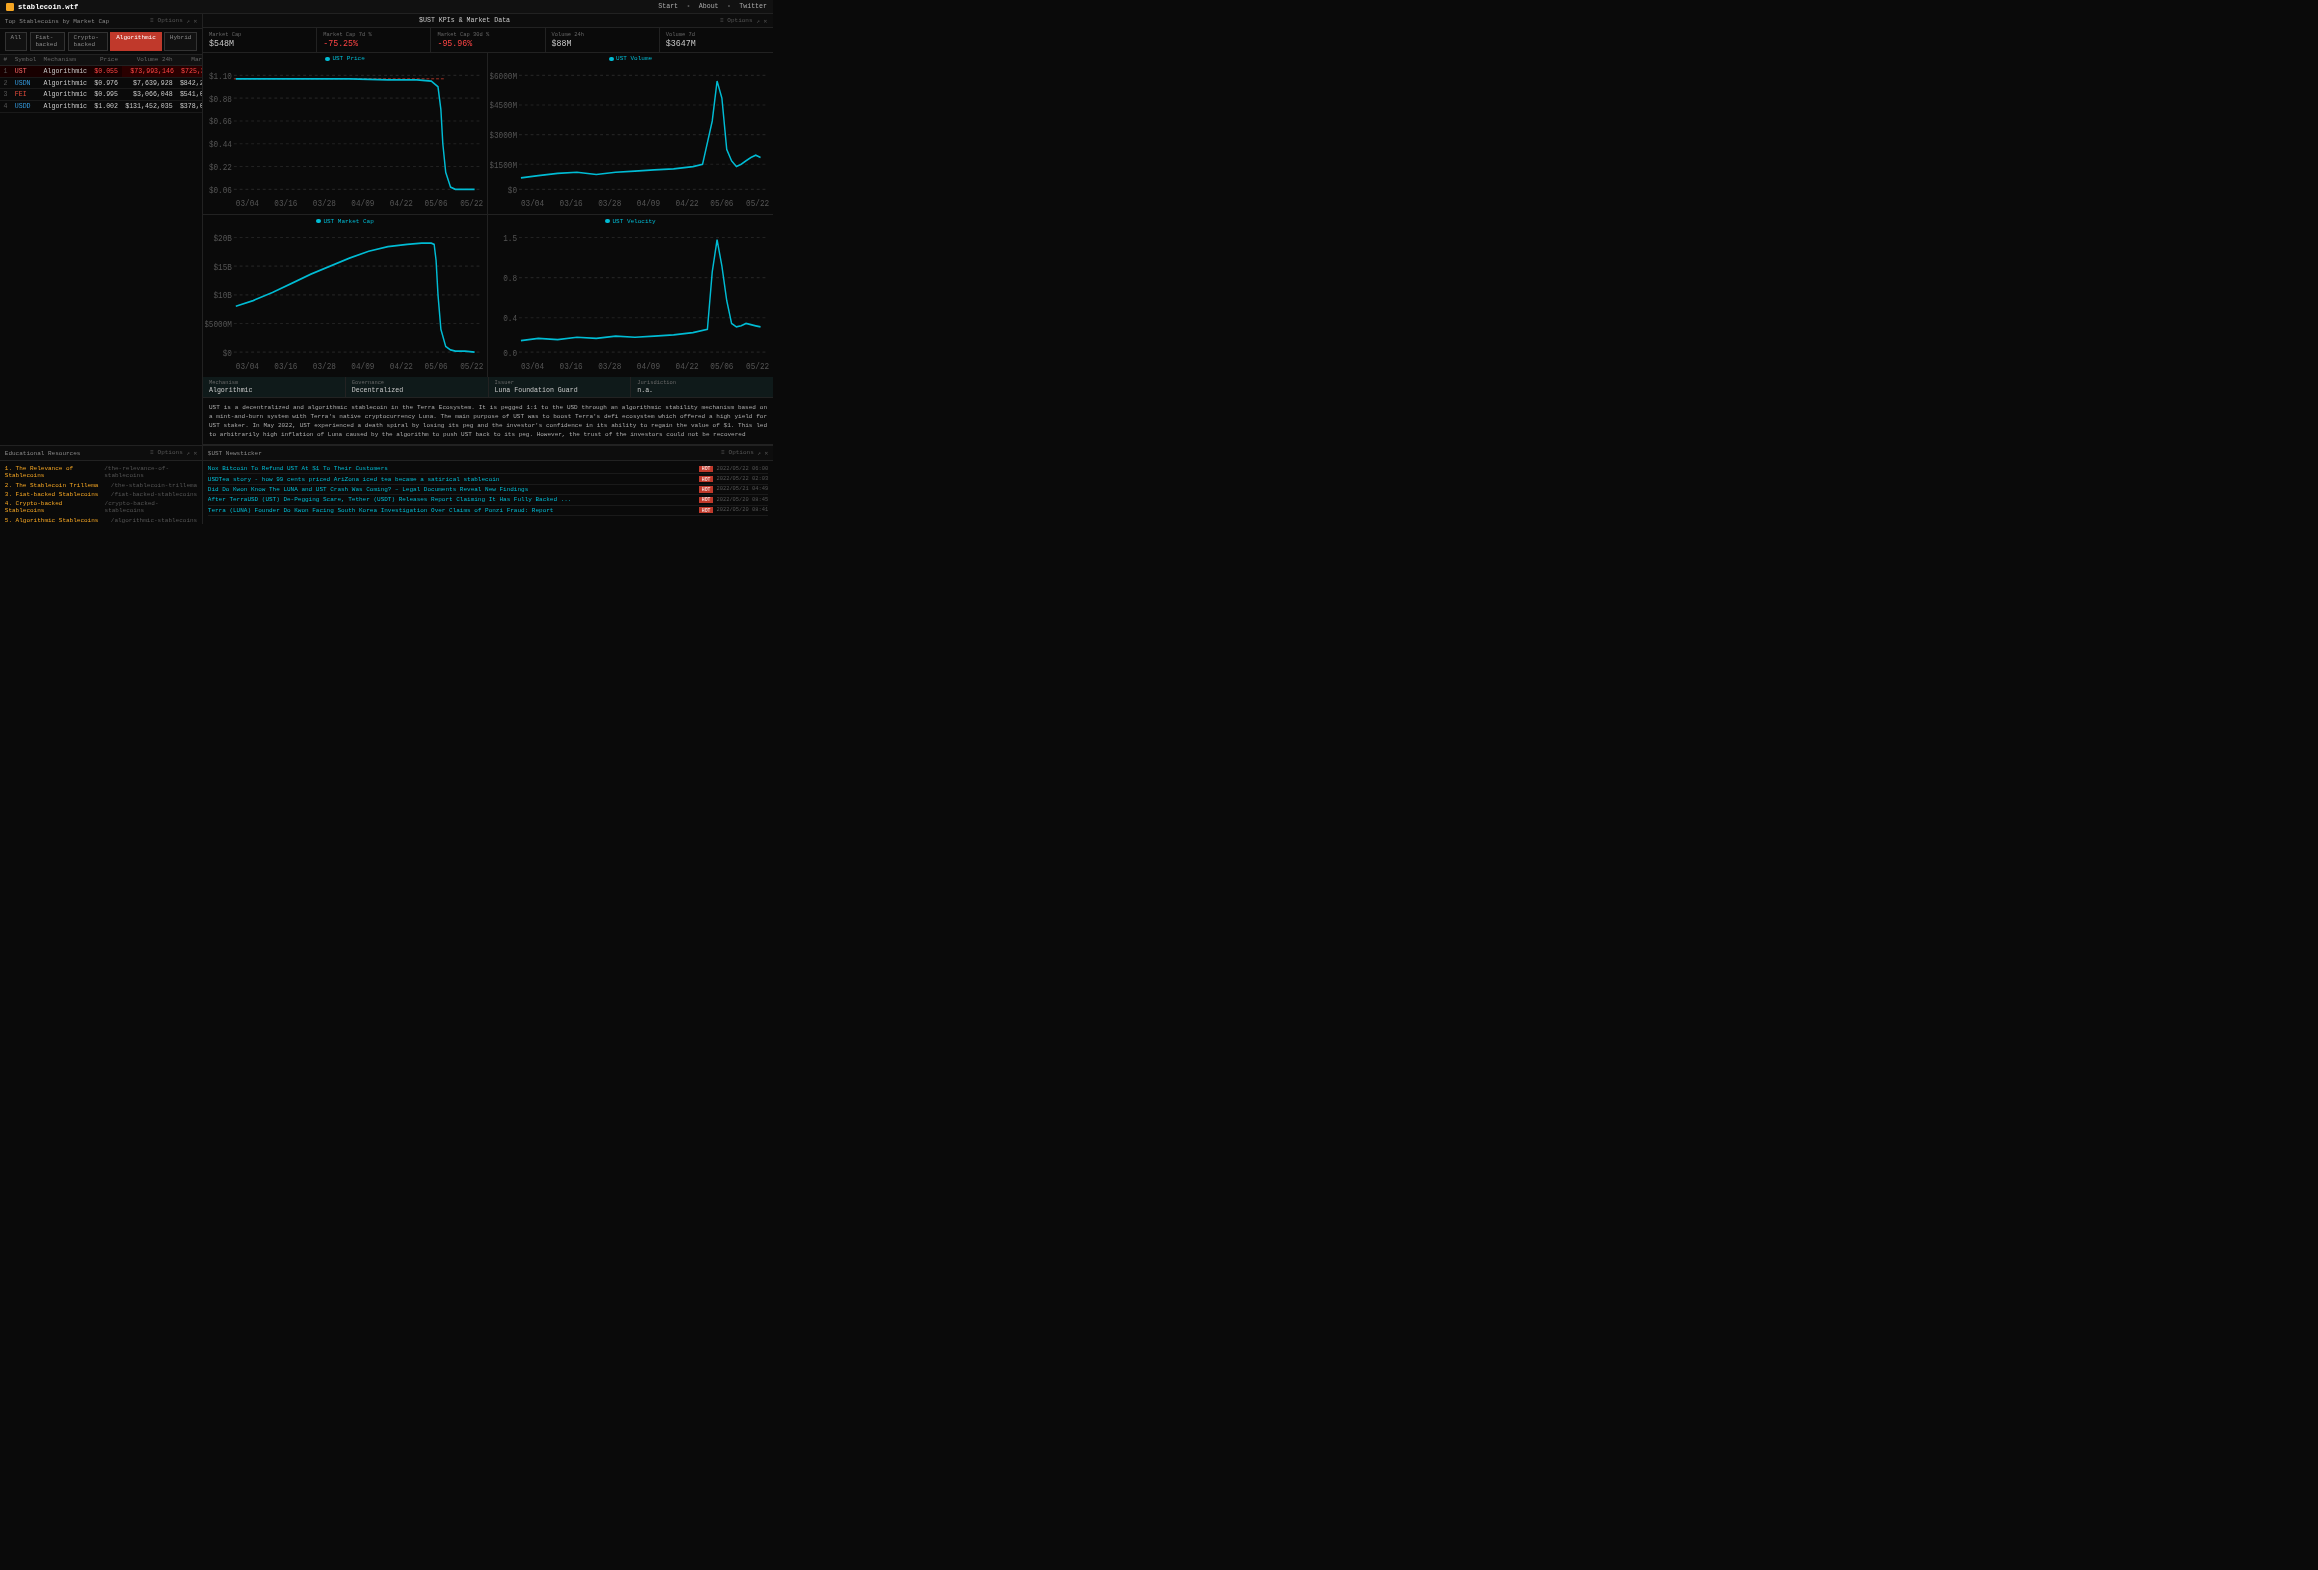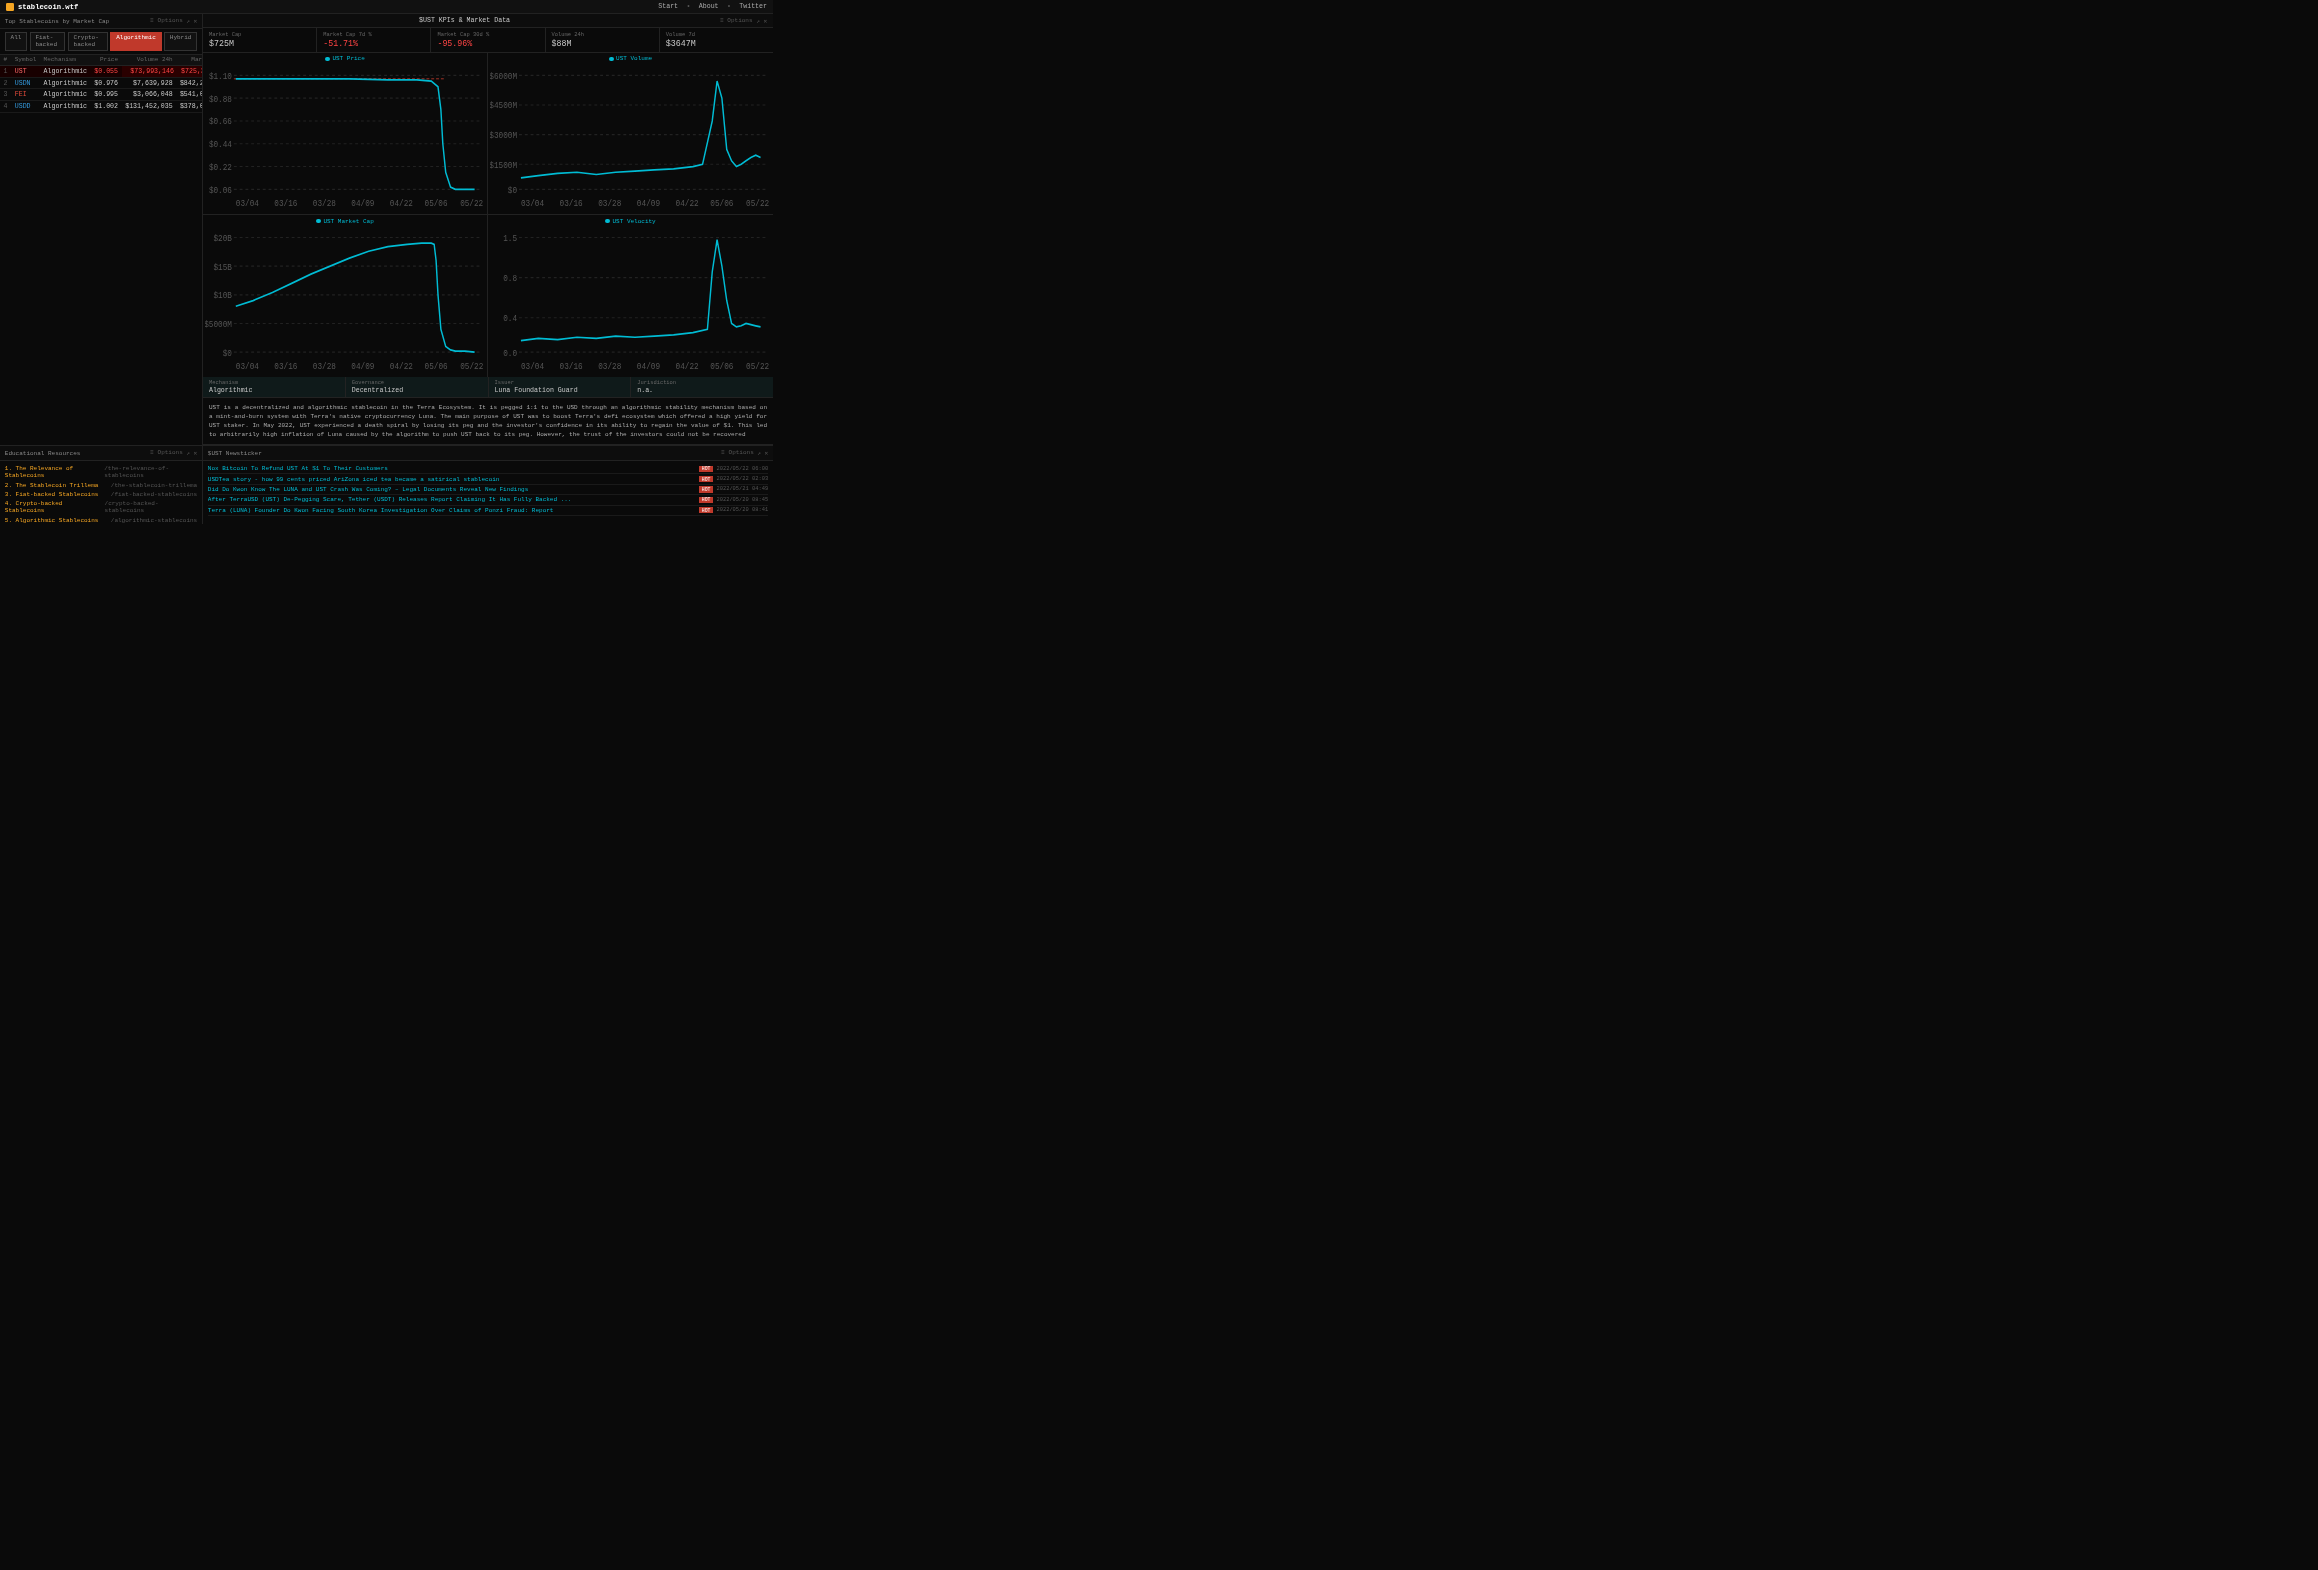--- a/index.html
+++ b/index.html
@@ -414,25 +414,25 @@
       <div class="kpi-controls">
         <span>≡ Options</span>
         <span>↗</span>
         <span>✕</span>
       </div>
     </div>
 
     <div class="kpi-cards" id="kpi-cards">
     <div class="kpi-card">
     <div class="kpi-label">Market Cap</div>
-    <div class="kpi-value ">$725M</div>
+    <div class="kpi-value ">$548M</div>
   </div>
         <div class="kpi-card">
     <div class="kpi-label">Market Cap 7d %</div>
-    <div class="kpi-value red">-51.71%</div>
+    <div class="kpi-value red">-75.25%</div>
   </div>
         <div class="kpi-card">
     <div class="kpi-label">Market Cap 30d %</div>
     <div class="kpi-value red">-95.96%</div>
   </div>
         <div class="kpi-card">
     <div class="kpi-label">Volume 24h</div>
     <div class="kpi-value ">$88M</div>
   </div>
         <div class="kpi-card">

